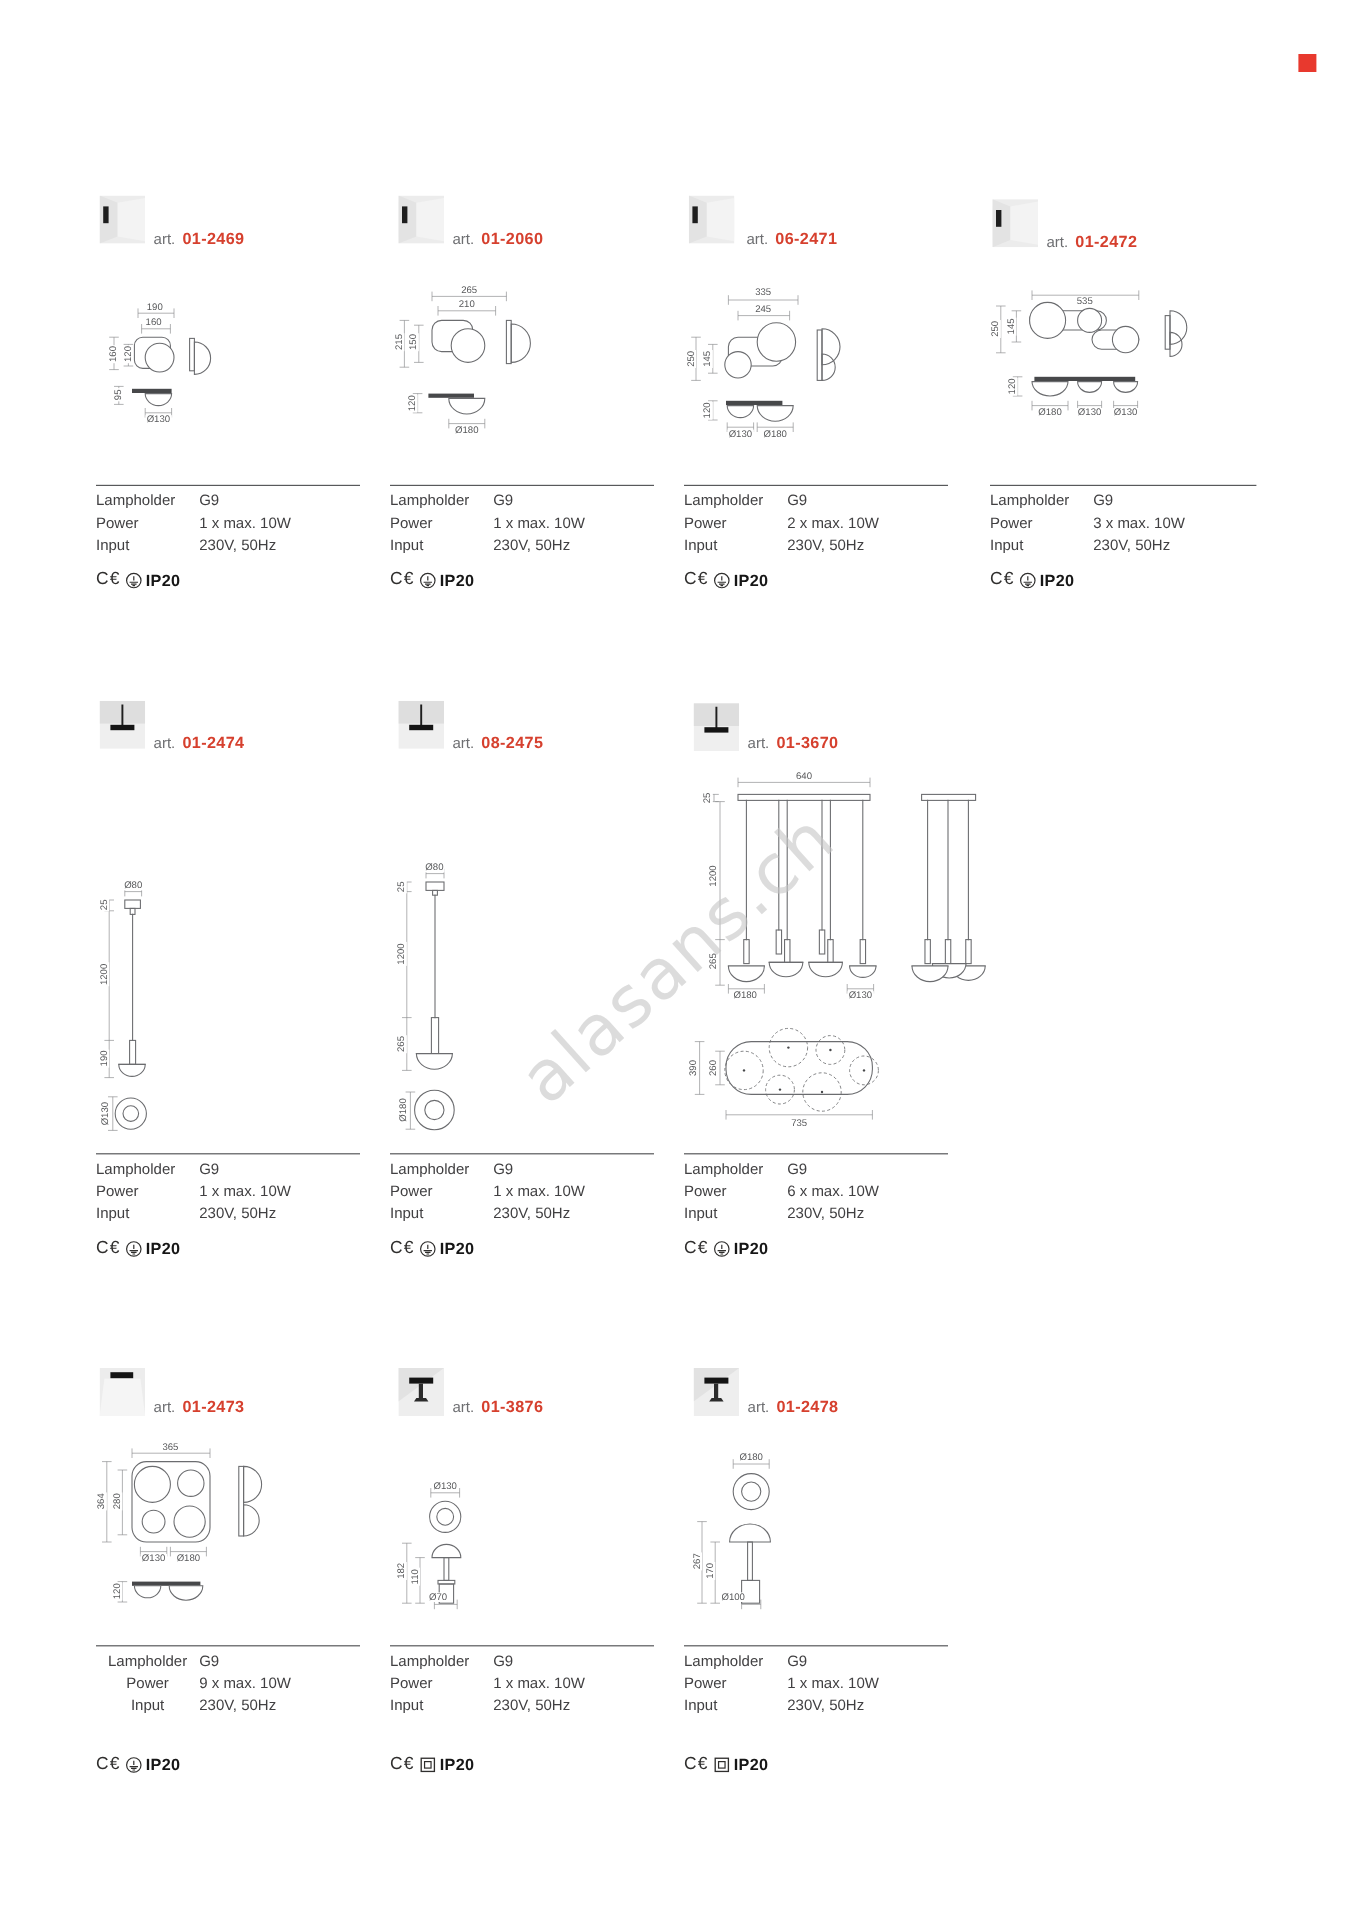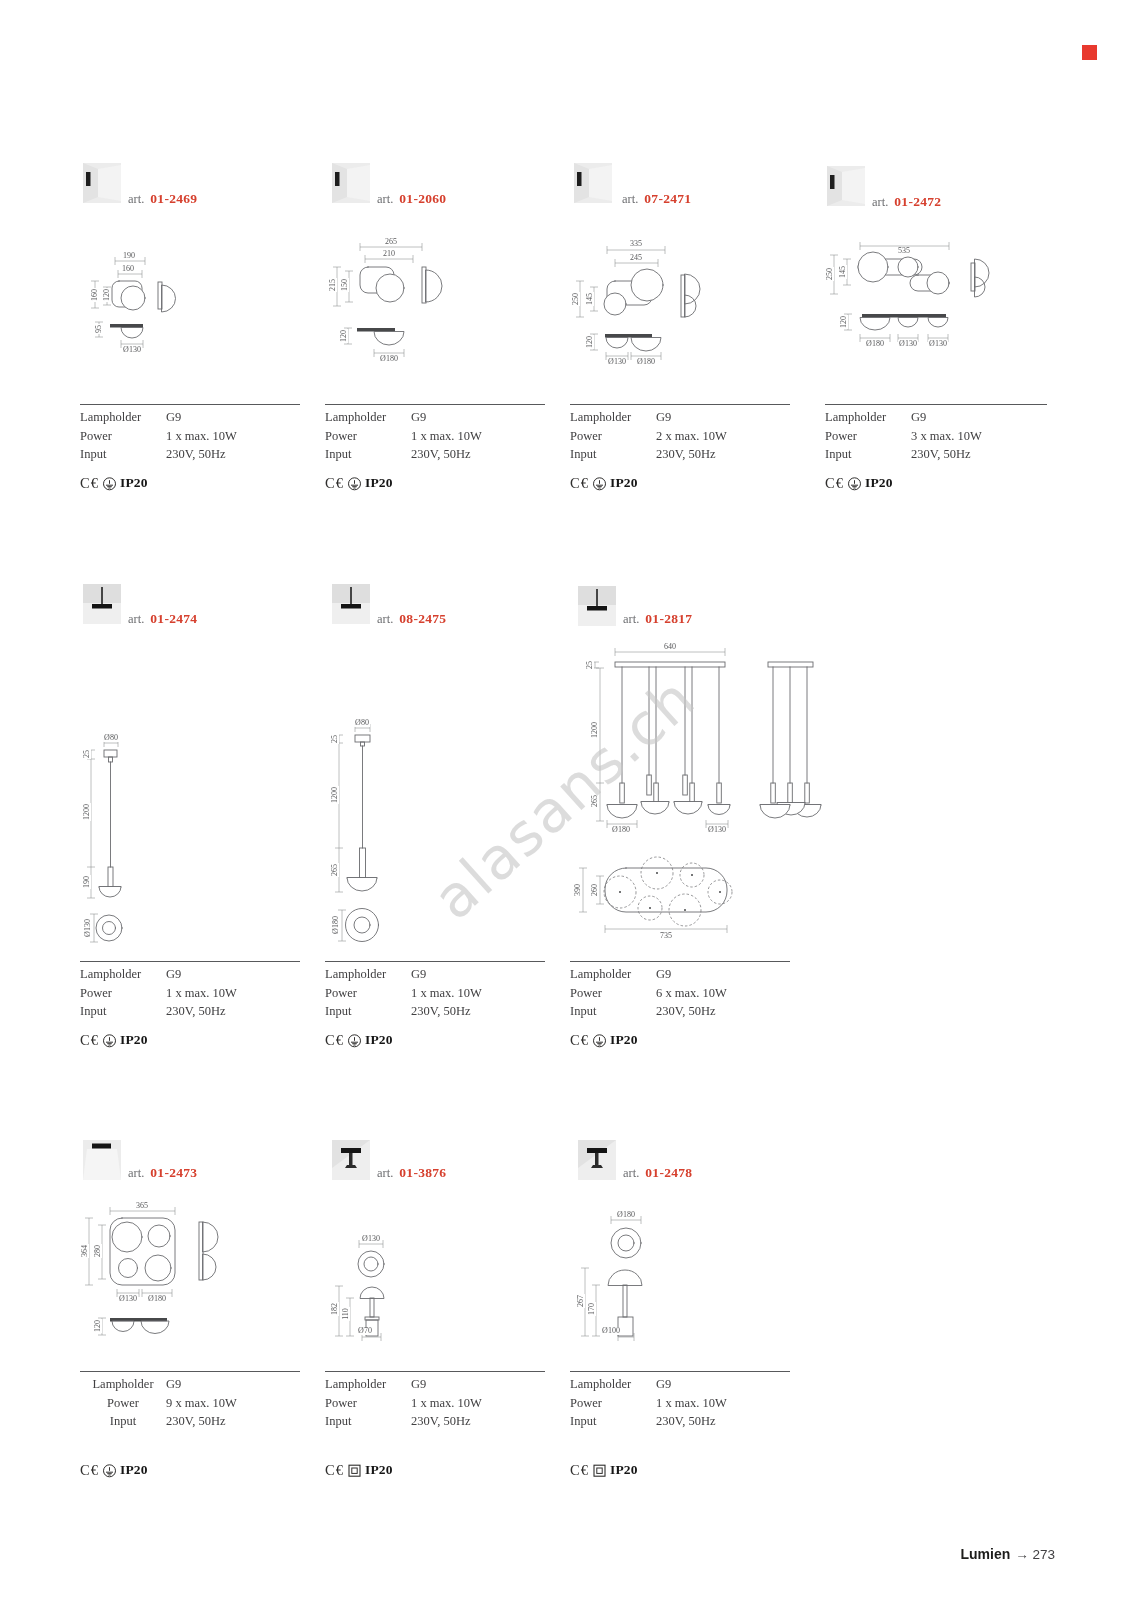--- a/index.html
+++ b/index.html
@@ -1,18 +1,18 @@
 <!DOCTYPE html>
 <html><head>
 <meta charset="utf-8">
 <style>
   html,body{margin:0;padding:0;background:#fff;}
   .page{position:relative;width:1131px;height:1600px;background:#fff;overflow:hidden;
         font-family:"Liberation Sans",sans-serif;color:#414042;}
-  .card{position:absolute;font-family:Liberation Serif, serif;}
+  .card{position:absolute;}
   .thumb{position:absolute;width:38px;height:40px;}
   .art{position:absolute;font-size:12.5px;color:#6d6e71;white-space:nowrap;}
   .art .no{color:#d6402e;font-size:13.5px;font-weight:700;margin-left:6px;letter-spacing:.3px;}
   .drawing{position:absolute;}
   .drawing svg{position:absolute;left:0;top:0;}
   .dim{position:absolute;font-size:8px;color:#58595b;background:#fff;padding:0 1px;
        transform:translate(-50%,-50%);white-space:nowrap;z-index:2;line-height:1;}
   .dim.v{transform:translate(-50%,-50%) rotate(-90deg);}
   .spec-rule{position:absolute;width:220px;border-top:1px solid #58595b;height:0;}
   .specs{position:absolute;width:220px;font-size:12.5px;color:#414042;}
@@ -182,21 +182,21 @@
     </div>
   </div>
 
   <div class="card" style="left:570px;top:160px;width:245px;height:340px;">
     <svg class="thumb" style="left:4px;top:3px" viewBox="0 0 38 40" width="38" height="40">
       <use href="#ic-wall"></use>
       <use href="#ic-pendant" style=";display:none"></use>
       <use href="#ic-ceiling" style=";display:none"></use>
       <use href="#ic-table" style=";display:none"></use>
     </svg>
-    <div class="art" style="left:52px;top:31px"><span>art.</span><span class="no">07-2471</span></div>
+    <div class="art" style="left:52px;top:31px"><span>art.</span><span class="no">06-2471</span></div>
     <div class="drawing" style="left:0;top:65px;width:235px;height:165px;">
       <svg width="235" height="165" viewBox="0 0 235 165">
         <path class="dl" d="M37,21 V29 M95,21 V29 M37,25 H95 M45,34 V42 M88,34 V42 M45,38 H88 M6,56 H14 M6,92 H14 M10,56 V92 M20,62 H28 M20,86 H28 M24,62 V86 M20,109 H28 M20,125 H28 M24,109 V125 M36,127 V135 M58,127 V135 M36,131 H58 M61,127 V135 M91,127 V135 M61,131 H91"></path>
         <g class="ol">
           <rect x="37" y="56" width="45" height="24" rx="8"></rect>
           <circle class="f" cx="77" cy="60" r="16"></circle>
           <circle class="f" cx="45" cy="79" r="11"></circle>
           <rect x="111" y="50" width="4" height="42"></rect>
           <path d="M115,49 a15,15 0 0 1 0,30 z"></path>
           <path d="M115,70 a11,11 0 0 1 0,22 z"></path>
@@ -403,21 +403,21 @@
     </div>
   </div>
 
   <div class="card" style="left:560px;top:581px;width:310px;height:470px;">
     <svg class="thumb" style="left:18px;top:5px" viewBox="0 0 38 40" width="38" height="40">
       <use href="#ic-wall" style=";display:none"></use>
       <use href="#ic-pendant"></use>
       <use href="#ic-ceiling" style=";display:none"></use>
       <use href="#ic-table" style=";display:none"></use>
     </svg>
-    <div class="art" style="left:63px;top:30px"><span>art.</span><span class="no">01-2817</span></div>
+    <div class="art" style="left:63px;top:30px"><span>art.</span><span class="no">01-3670</span></div>
     <div class="drawing" style="left:0;top:59px;width:300px;height:310px;">
       <svg width="300" height="310" viewBox="0 0 300 310">
         <path class="dl" d="M55,8 V16 M165,8 V16 M55,12 H165 M31,22 H39 M31,28 H39 M35,22 V28 M36,28 H44 M40,28 V143 M40,143 V181 M36,143 H44 M36,181 H44 M47,180 V188 M77,180 V188 M47,184 H77 M146,180 V188 M168,180 V188 M146,184 H168 M19,228 H27 M19,272 H27 M23,228 V272 M36,236 H44 M36,264 H44 M40,236 V264 M45,285 V293 M167,285 V293 M45,289 H167"></path>
         <g class="ol">
           <rect x="55" y="22" width="110" height="5"></rect>
           <path d="M62,27 V143 M96,27 V143 M132,27 V143 M159,27 V143 M89,27 V135 M125,27 V135"></path>
           <rect x="59.8" y="143" width="4.5" height="20"></rect>
           <rect x="93.8" y="143" width="4.5" height="20"></rect>
           <rect x="129.8" y="143" width="4.5" height="20"></rect>
           <rect x="156.8" y="143" width="4.5" height="20"></rect>
@@ -647,16 +647,13 @@
 
       <svg class="prot" viewBox="0 0 15 15">
           <use href="#ic-class2"></use>
         </svg>
       <span class="ip">IP20</span>
     </div>
   </div>
 
   <div class="watermark">alasans.ch</div>
 
-  <div class="footer">
-    <span class="brand">Lumien</span><span>→ 273</span>
-  </div>
 </div>
 
 </body></html>

